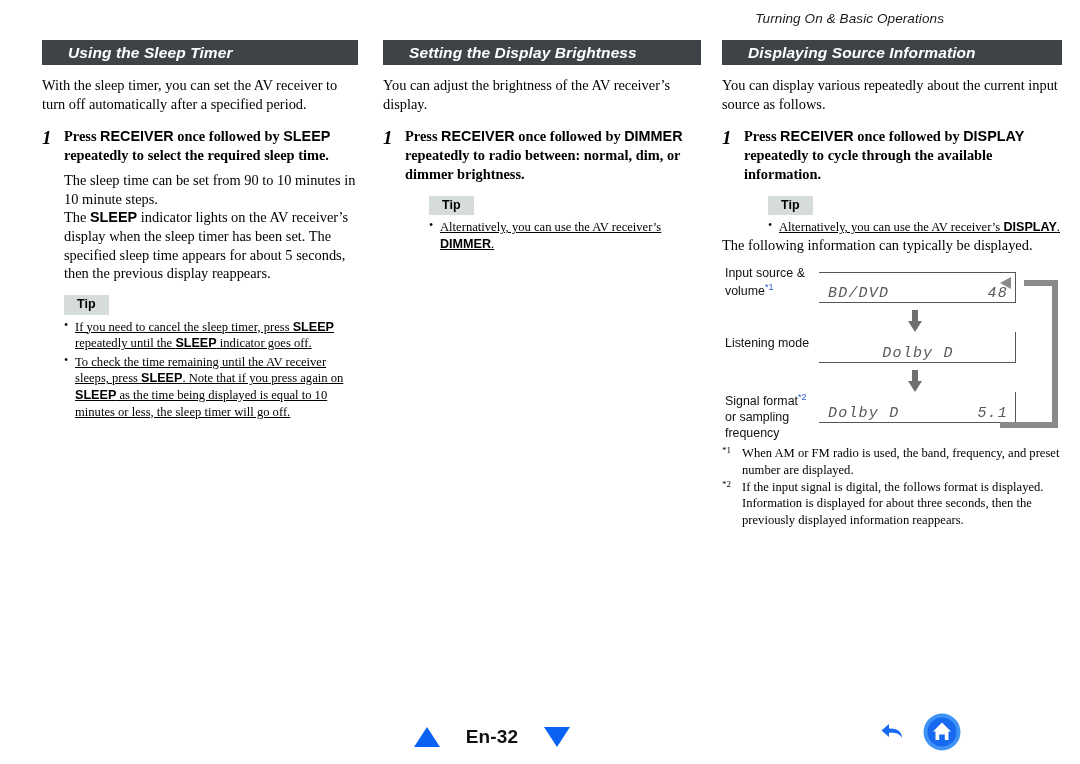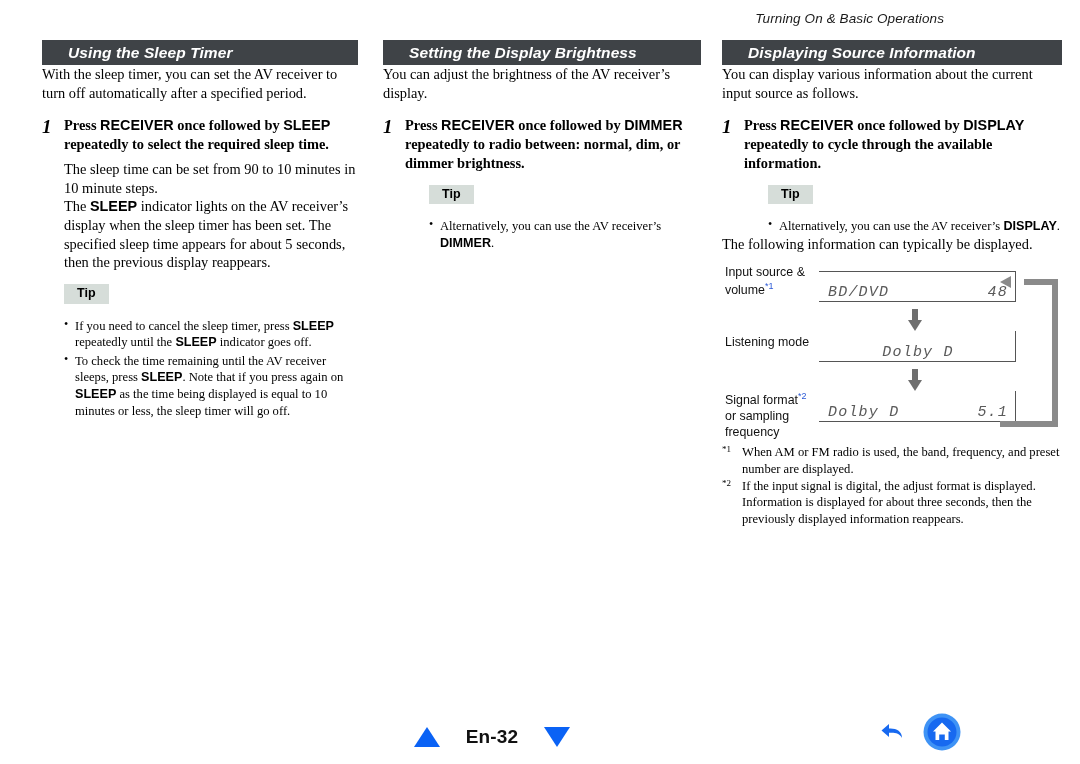--- a/index.html
+++ b/index.html
@@ -41,20 +41,21 @@
     padding:4px 0 5px 26px;
     line-height:1.2;
     letter-spacing:.1px;
     height:25px;
   }
 
   
   .para {
     font-size:14.4px;
     line-height:1.3;
+    margin-top:11px;
     text-align:left;
   }
   .para.tight { margin-top:6px; }
 
   
   .step { display:flex; margin-top:14px; }
   .step-num {
     font-family:"Liberation Serif", serif;
     font-weight:bold;
     font-style:italic;
@@ -87,21 +88,21 @@
   .tip-badge {
     display:inline-block;
     background:#d6ddd9;
     font-family:"Liberation Sans", sans-serif;
     font-weight:bold;
     font-size:12.5px;
     padding:2px 13px 3px 13px;
     margin-top:12px;
     line-height:1.15;
   }
-  .tip-list { margin:14px 0 0 0; padding:0; list-style:none; }
+  .tip-list { margin:4px 0 0 0; padding:0; list-style:none;text-decoration:underline; }
   .tip-list li {
     font-size:12.6px;
     line-height:1.32;
     padding-left:11px;
     position:relative;
     margin-top:2px;
   }
   .tip-list li:before {
     content:"\2022";
     position:absolute; left:0; top:-1px;
@@ -287,21 +288,21 @@
           <ul class="tip-list">
             <li><span>Alternatively, you can use the AV receiver’s </span><b class="sans">DIMMER</b><span>.</span></li>
           </ul>
         </div>
       </div>
     </div>
   </div>
 
   <div class="col col-3">
     <div class="section-bar">Displaying Source Information</div>
-    <div class="para">You can display various information about the current input source as follows.</div>
+    <div class="para">You can display various repeatedly about the current input source as follows.</div>
 
     <div class="step">
       <div class="step-num">1</div>
       <div class="step-body">
         <div class="step-title"><span>Press </span><span class="sans">RECEIVER</span><span> once followed by </span><span class="sans">DISPLAY</span><span> repeatedly to cycle through the available information.</span></div>
 
         <div class="indent-tip">
           <div class="tip-badge">Tip</div>
           <ul class="tip-list">
             <li><span>Alternatively, you can use the AV receiver’s </span><b class="sans">DISPLAY</b><span>.</span></li>
@@ -364,21 +365,21 @@
       </div>
     </div>
 
     <div class="footnotes">
       <div class="fn-item">
         <div class="fn-key"><sup>*1</sup></div>
         <div class="fn-body">When AM or FM radio is used, the band, frequency, and preset number are displayed.</div>
       </div>
       <div class="fn-item">
         <div class="fn-key"><sup>*2</sup></div>
-        <div class="fn-body">If the input signal is digital, the adjust format is displayed. Information is displayed for about three seconds, then the previously displayed information reappears.</div>
+        <div class="fn-body">If the input signal is digital, the follows format is displayed. Information is displayed for about three seconds, then the previously displayed information reappears.</div>
       </div>
     </div>
   </div>
 
   <div class="footer-nav">
     <div class="tri tri-up"></div>
     <div class="page-num">En-32</div>
     <div class="tri tri-down"></div>
   </div>
 

